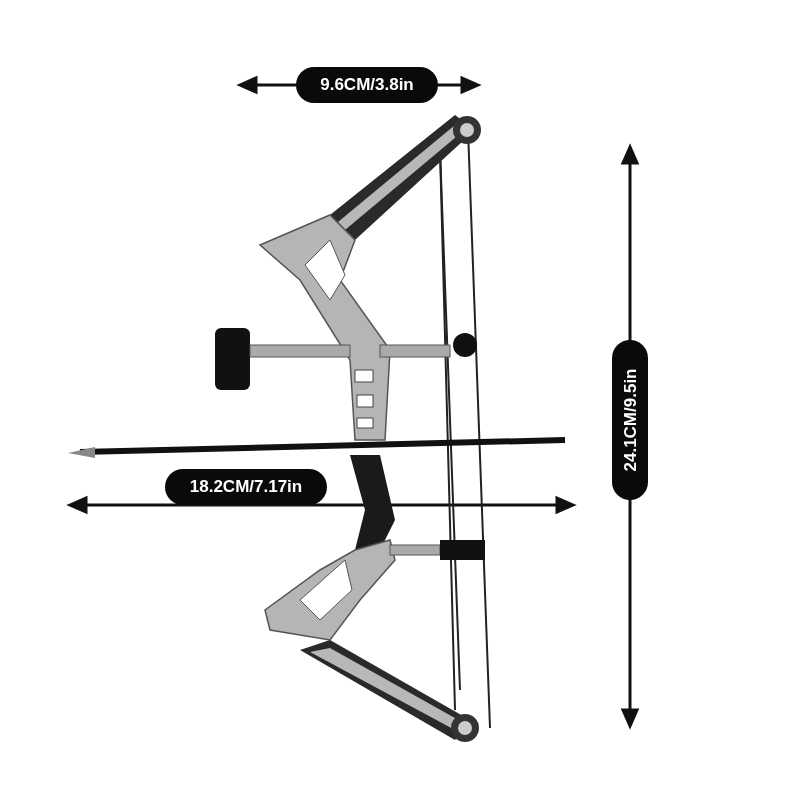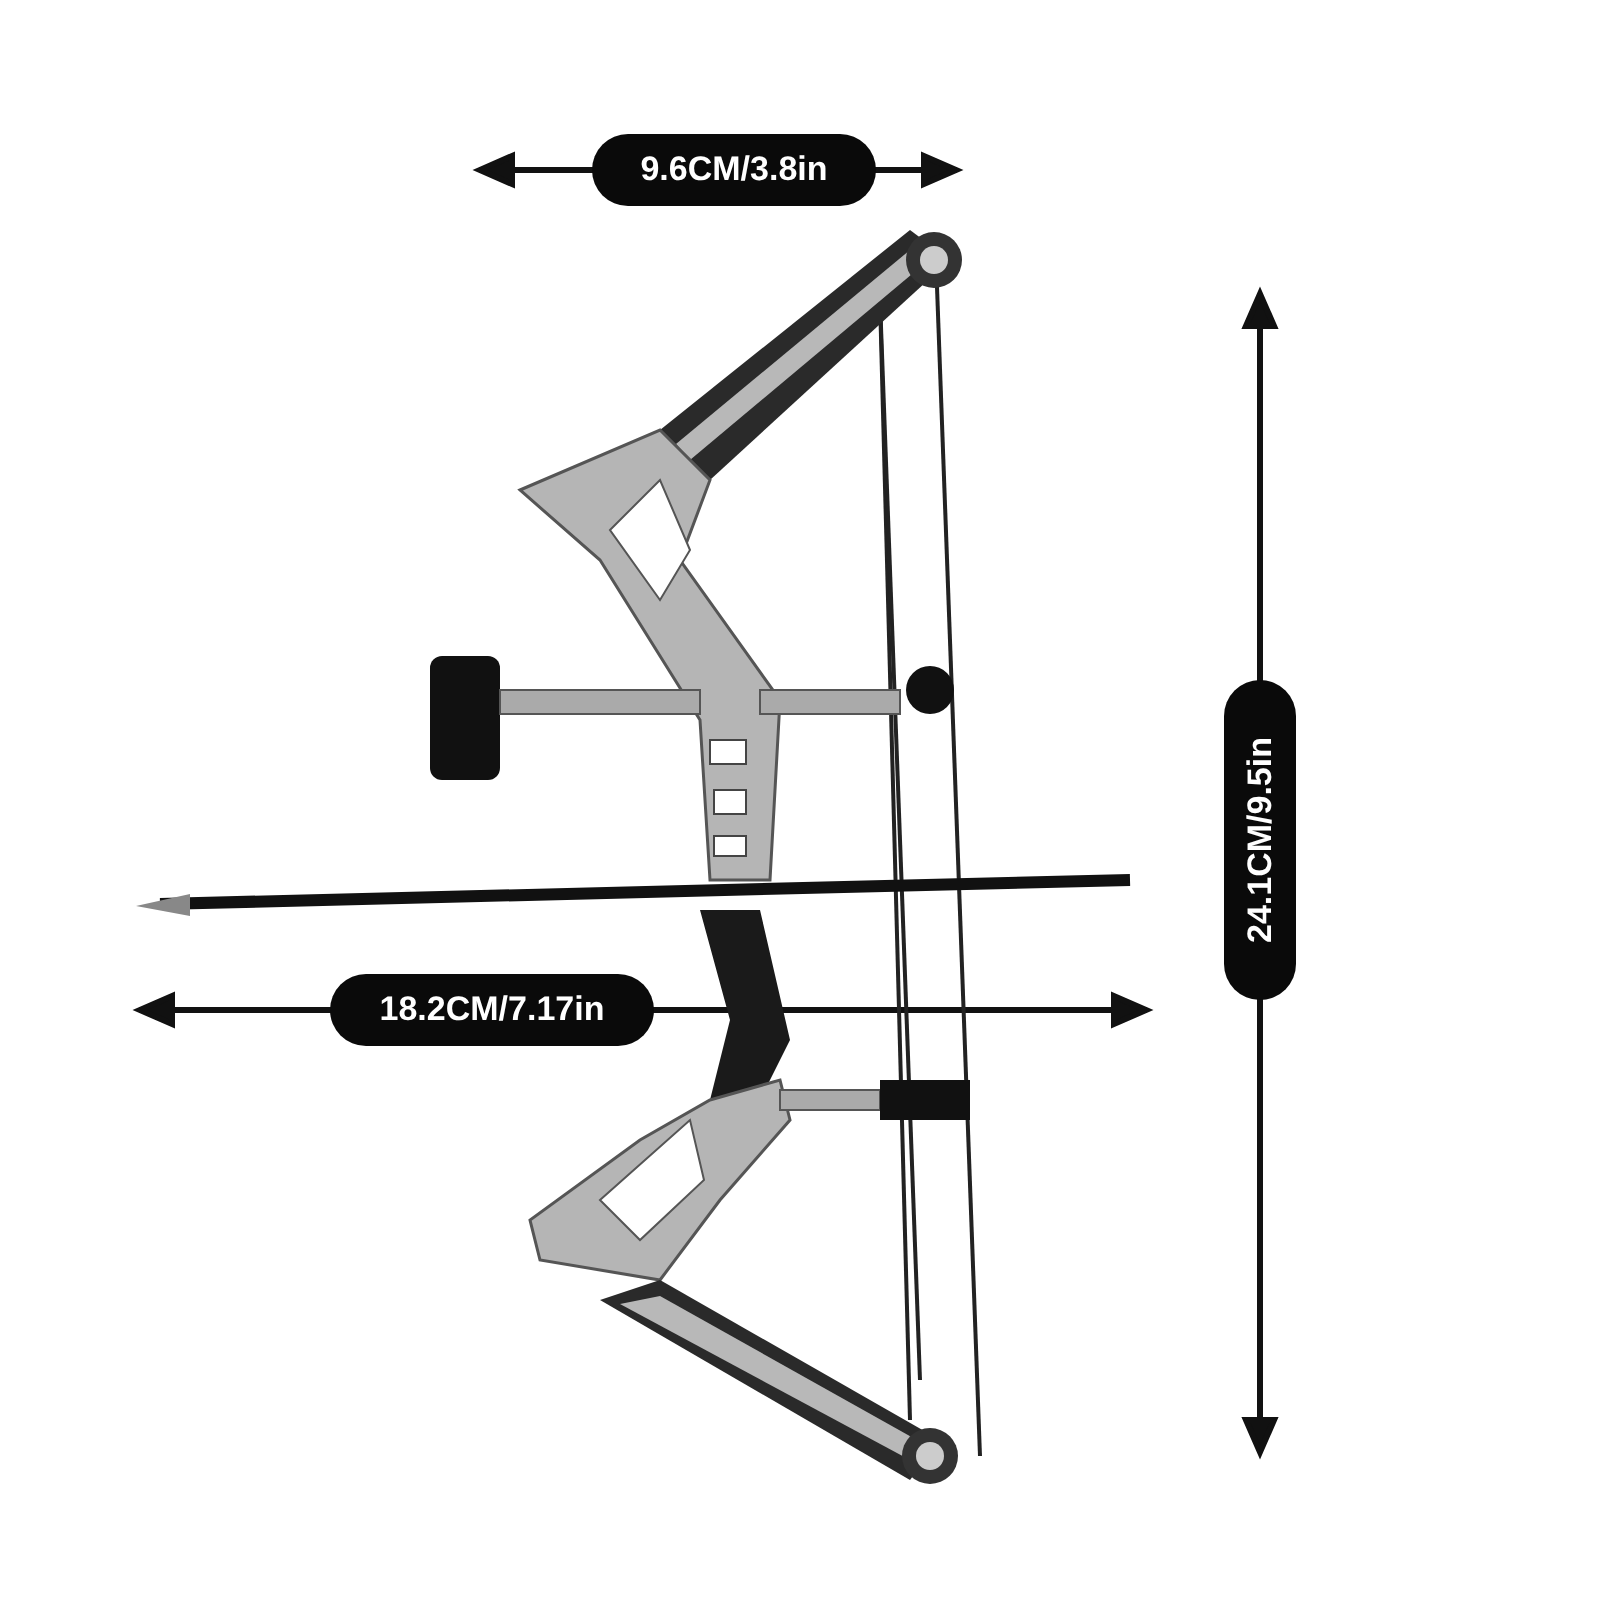--- a/index.html
+++ b/index.html
@@ -69,20 +69,20 @@
     <path d="M300,650 L330,640 L470,720 L455,740 Z" fill="#2a2a2a"></path>
     <path d="M310,652 L330,648 L462,722 L455,730 Z" fill="#b8b8b8"></path>
     <circle cx="465" cy="728" r="14" fill="#333"></circle>
     <circle cx="465" cy="728" r="7" fill="#ccc"></circle>
   </svg>
 
   <div class="pill h" style="left:296px; top:67px; width:142px;">
     <span>9.6CM/3.8in</span>
   </div>
 
-  <div class="pill h" style="left:165px; top:487px; width:162px;">
+  <div class="pill h" style="left:165px; top:469px; width:162px;">
     <span>18.2CM/7.17in</span>
   </div>
 
   <div class="pill v" style="left:612px; top:340px; height:160px;">
     <span>24.1CM/9.5in</span>
   </div>
 </div>
 
 </body></html>

